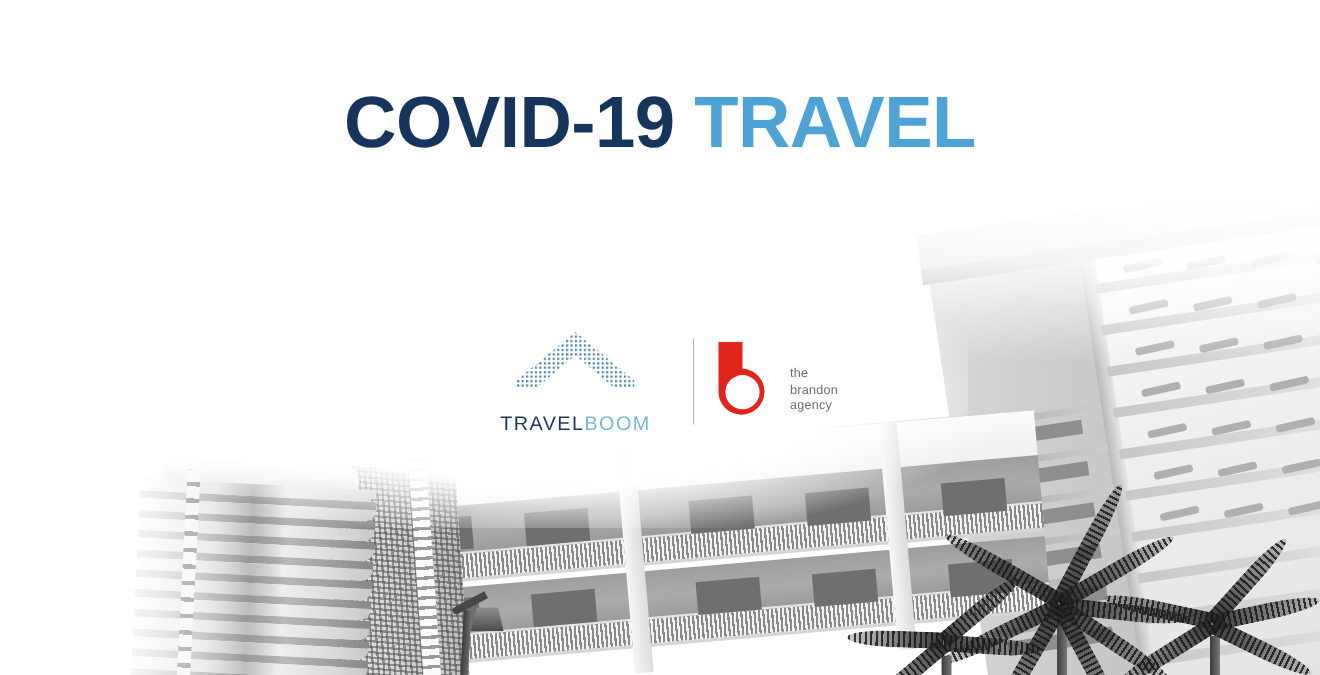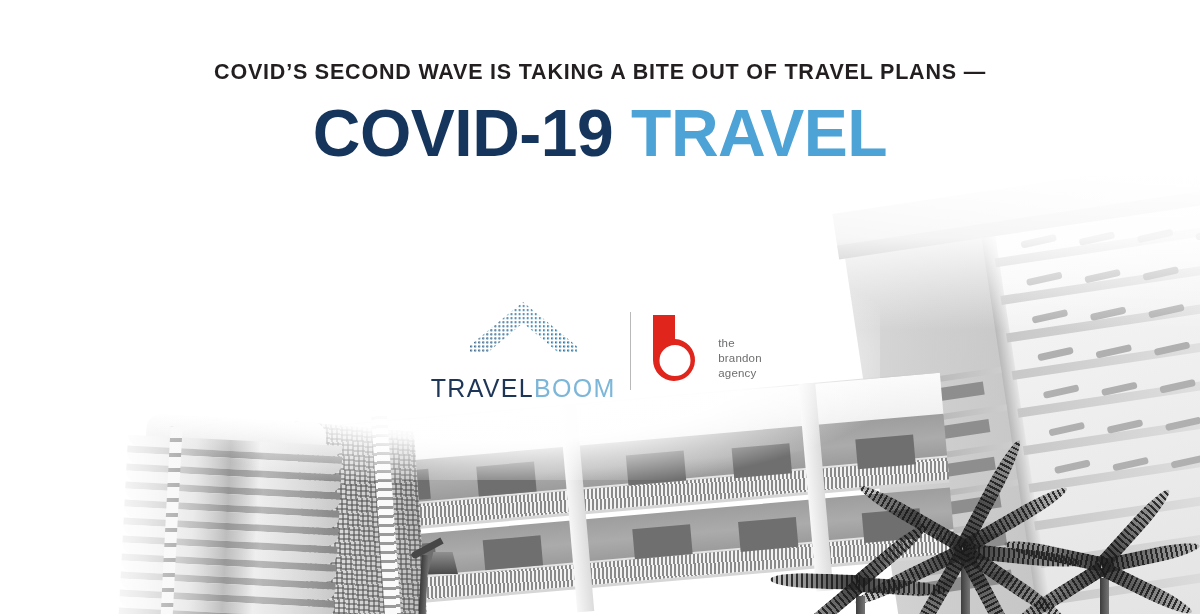--- a/index.html
+++ b/index.html
@@ -318,21 +318,21 @@
   }
   .tb-logo {
     display: flex;
     flex-direction: column;
     align-items: center;
     width: 170px;
   }
   .tb-mark { width: 118px; height: 52px; display: block; }
   .tb-word {
     margin-top: 24px;
-    font-size: 25px;
+    font-size: 18px;
     letter-spacing: 1.3px;
     line-height: 1;
     white-space: nowrap;
   }
   .tb-word .tw-a { color: #1d3557; }
   .tb-word .tw-b { color: #7cb6d8; }
   .lock-divider {
     width: 1px;
     height: 78px;
     background: #b9b9b9;
@@ -493,21 +493,20 @@
       <div class="frond" style="transform:rotate(-178deg);left:48px; bottom:44px; width:88px;"></div>
       <div class="frond" style="transform:rotate(-220deg);left:48px; bottom:40px; width:88px;"></div>
     </div>
 
     <div class="fade-top"></div>
     <div class="fade-left"></div>
     <div class="fade-center"></div>
   </div>
 
   <div class="headline-block">
-    <p class="eyebrow">COVID’S SECOND WAVE IS TAKING A BITE OUT OF TRAVEL PLANS —</p>
 
     <h1 class="maintitle">
       <span class="t-dark">COVID-19</span><span>&nbsp;</span><span class="t-light">TRAVEL</span>
     </h1>
 
   </div>
 
   <div class="logo-lockup">
 
     <div class="tb-logo">

